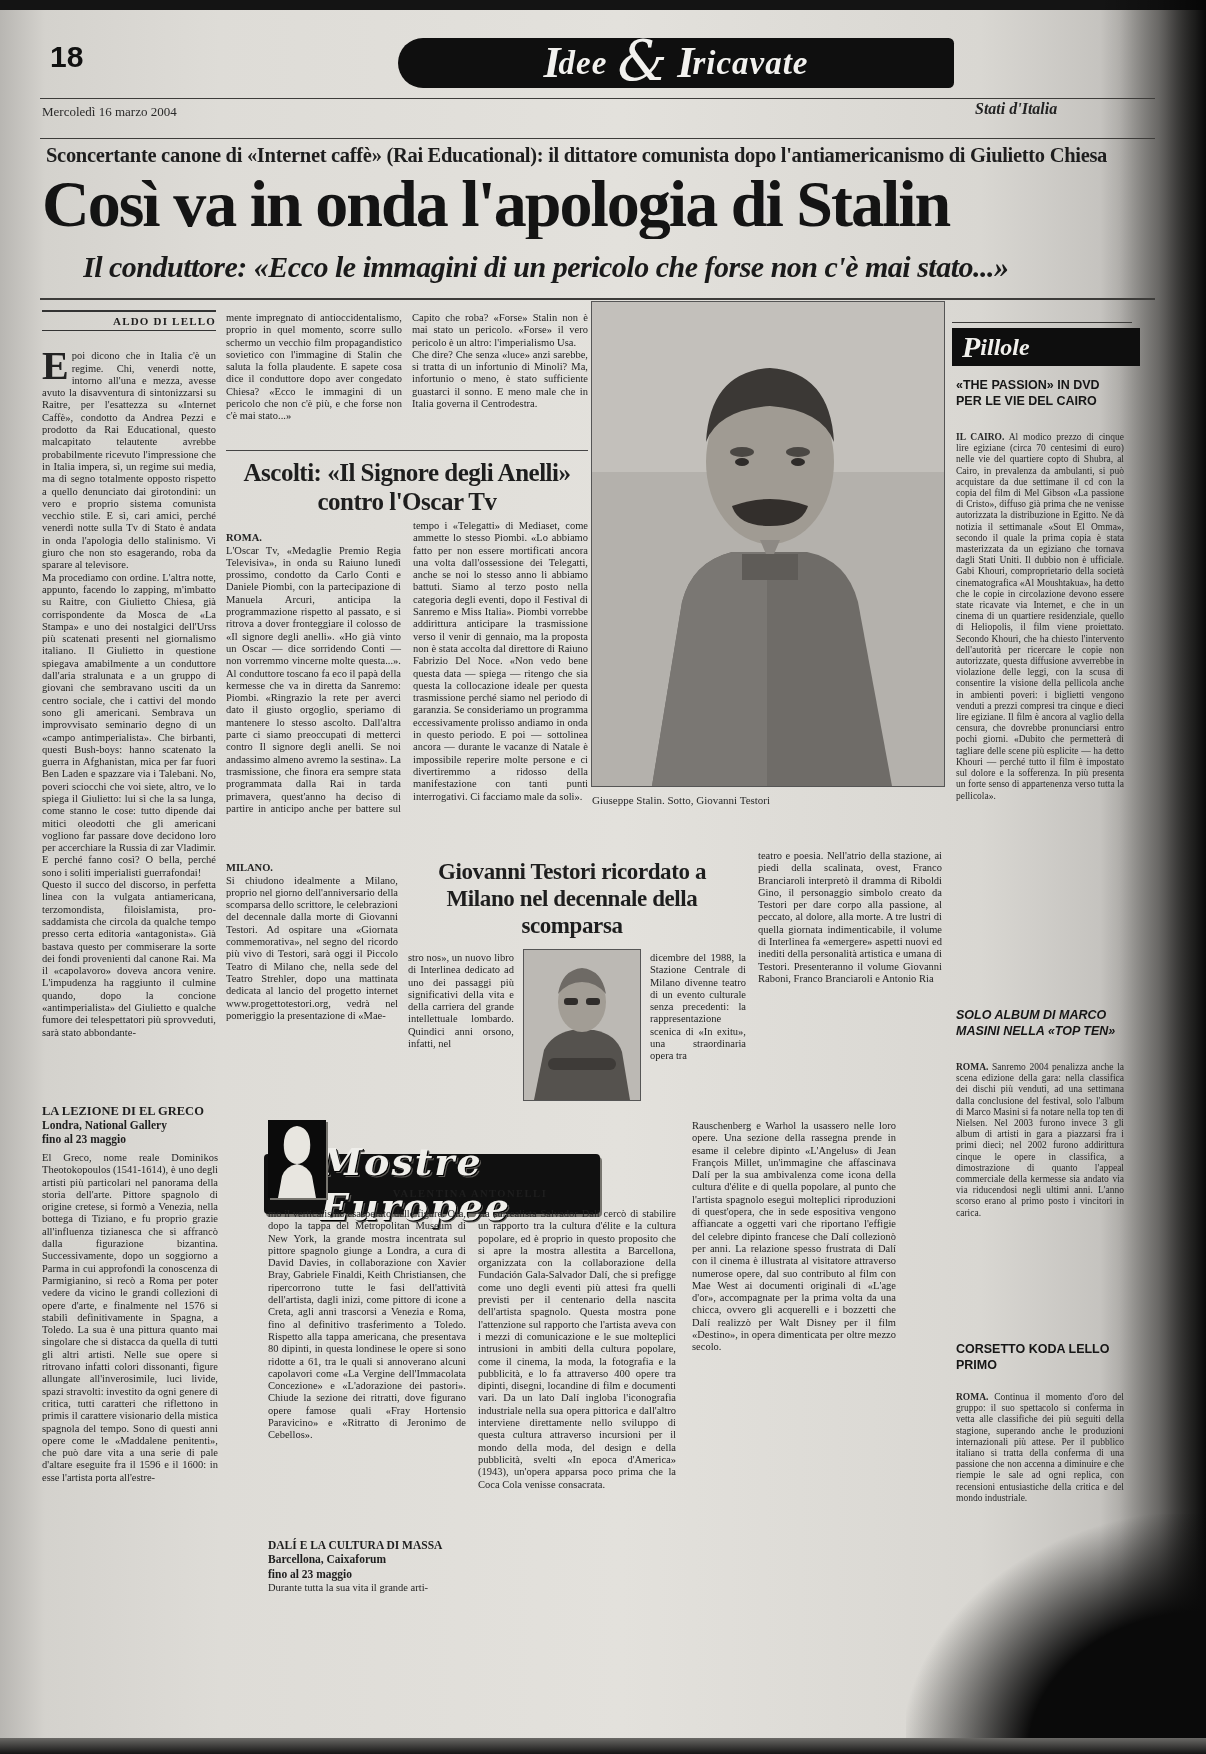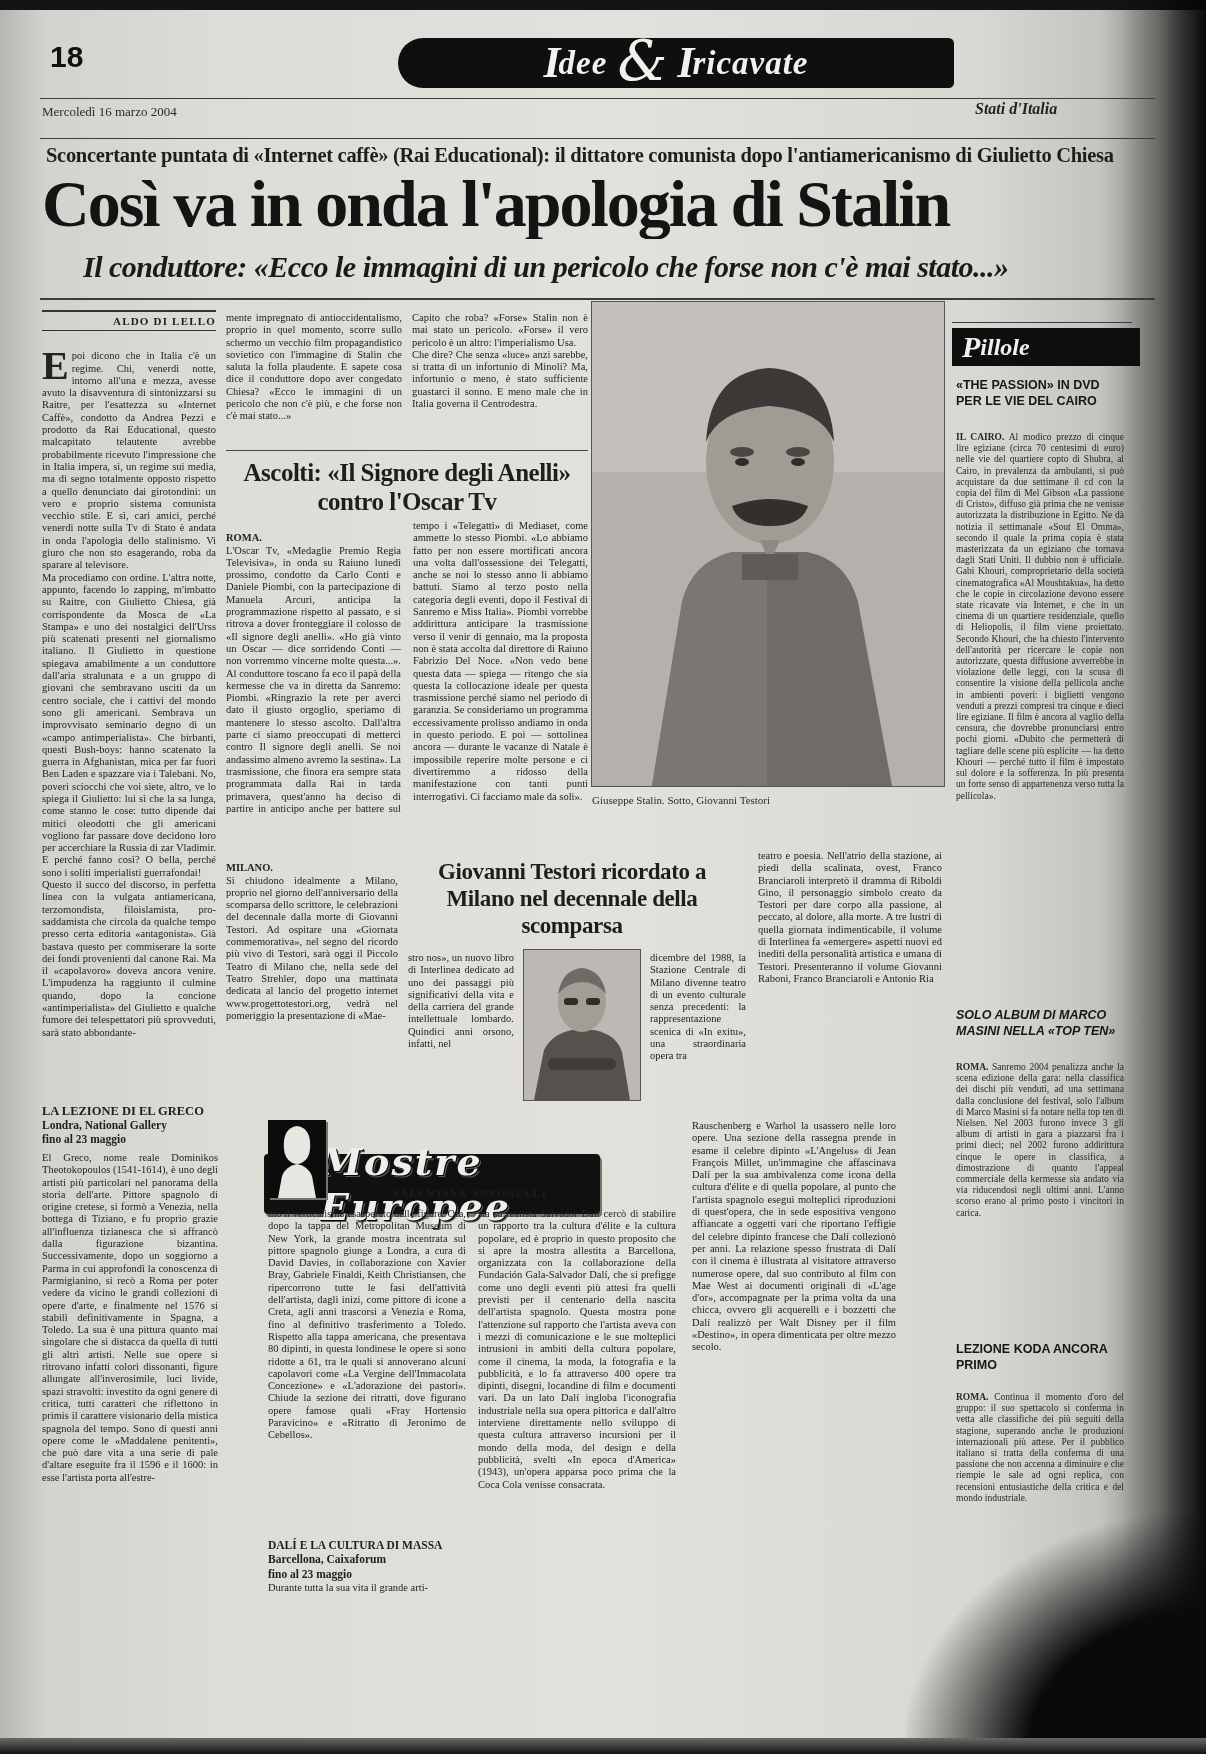--- a/index.html
+++ b/index.html
@@ -61,21 +61,21 @@
     <span class="word">dee</span>
     <span class="amp">&amp;</span>
     <span class="ini">I</span>
     <span class="word">ricavate</span>
   </div>
   <div class="abs rule" style="left:40px;top:98px;width:1115px;"></div>
   <div class="abs date">Mercoledì 16 marzo 2004</div>
   <div class="abs masthead">Stati d'Italia</div>
   <div class="abs rule" style="left:40px;top:138px;width:1115px;"></div>
 
-  <div class="abs kicker">Sconcertante puntata di «Internet caffè» (Rai Educational): il dittatore comunista dopo l'antiamericanismo di Giulietto Chiesa</div>
+  <div class="abs kicker">Sconcertante canone di «Internet caffè» (Rai Educational): il dittatore comunista dopo l'antiamericanismo di Giulietto Chiesa</div>
   <div class="abs headline">Così va in onda l'apologia di Stalin</div>
   <div class="abs subhead">Il conduttore: «Ecco le immagini di un pericolo che forse non c'è mai stato...»</div>
   <div class="abs rule" style="left:40px;top:298px;width:1115px;height:2px;"></div>
 
   <div class="abs byline-box">ALDO DI LELLO</div>
   <div class="abs col" style="left:42px;top:338px;width:174px;height:758px;">
     <span class="dropcap">E</span><span>poi dicono che in Italia c'è un regime. Chi, venerdì notte, intorno all'una e mezza, avesse avuto la disavventura di sintonizzarsi su Raitre, per l'esattezza su «Internet Caffè», condotto da Andrea Pezzi e prodotto da Rai Educational, questo malcapitato telautente avrebbe probabilmente ricevuto l'impressione che in Italia impera, sì, un regime sui media, ma di segno totalmente opposto rispetto a quello denunciato dai girotondini: un vero e proprio sistema comunista vecchio stile. E sì, cari amici, perché venerdì notte sulla Tv di Stato è andata in onda l'apologia dello stalinismo. Vi giuro che non sto esagerando, roba da sparare al televisore.
 Ma procediamo con ordine. L'altra notte, appunto, facendo lo zapping, m'imbatto su Raitre, con Giulietto Chiesa, già corrispondente da Mosca de «La Stampa» e uno dei nostalgici dell'Urss più scatenati presenti nel giornalismo italiano. Il Giulietto in questione spiegava amabilmente a un conduttore dall'aria stralunata e a un gruppo di giovani che sembravano usciti da un centro sociale, che i cattivi del mondo sono gli americani. Sembrava un improvvisato seminario degno di un «campo antimperialista». Che birbanti, questi Bush-boys: hanno scatenato la guerra in Afghanistan, mica per far fuori Ben Laden e spazzare via i Talebani. No, poveri sciocchi che voi siete, altro, ve lo spiega il Giulietto: lui sì che la sa lunga, come stanno le cose: tutto dipende dai mitici oleodotti che gli americani vogliono far passare dove decidono loro per accerchiare la Russia di zar Vladimir. E perché fanno così? O bella, perché sono i soliti imperialisti guerrafondai!
 Questo il succo del discorso, in perfetta linea con la vulgata antiamericana, terzomondista, filoislamista, pro-saddamista che circola da qualche tempo presso certa editoria «antagonista». Già bastava questo per commiserare la sorte dei fondi provenienti dal canone Rai. Ma il «capolavoro» doveva ancora venire. L'impudenza ha raggiunto il culmine quando, dopo la concione «antimperialista» del Giulietto e qualche fumore dei telespettatori più sprovveduti, sarà stato abbondante-</span>
   </div>
@@ -165,19 +165,19 @@
   <div class="abs pill-item-title" style="left:956px;top:378px;width:150px;">«THE PASSION» IN DVD PER LE VIE DEL CAIRO</div>
   <div class="abs pill-body" style="left:956px;top:432px;width:168px;height:562px;">
     <span class="lead-in">IL CAIRO.</span>
     <span>Al modico prezzo di cinque lire egiziane (circa 70 centesimi di euro) nelle vie del quartiere copto di Shubra, al Cairo, in prevalenza da ambulanti, si può acquistare da due settimane il cd con la copia del film di Mel Gibson «La passione di Cristo», diffuso già prima che ne venisse autorizzata la distribuzione in Egitto. Ne dà notizia il settimanale «Sout El Omma», secondo il quale la prima copia è stata masterizzata da un egiziano che tornava dagli Stati Uniti. Il dubbio non è ufficiale. Gabi Khouri, comproprietario della società cinematografica «Al Moushtakua», ha detto che le copie in circolazione devono essere state ricavate via Internet, e che in un cinema di un quartiere residenziale, quello di Heliopolis, il film viene proiettato. Secondo Khouri, che ha chiesto l'intervento dell'autorità per ricercare le copie non autorizzate, questa diffusione avverrebbe in violazione delle leggi, con la scusa di consentire la visione della pellicola anche in ambienti poveri: i biglietti vengono venduti a prezzi compresi tra cinque e dieci lire egiziane. Il film è ancora al vaglio della censura, che dovrebbe pronunciarsi entro pochi giorni. «Dubito che permetterà di tagliare delle scene più esplicite — ha detto Khouri — perché tutto il film è impostato sul dolore e la sofferenza. In più presenta un forte senso di appartenenza verso tutta la pellicola».</span>
   </div>
   <div class="abs pill-item-title" style="left:956px;top:1008px;width:160px;font-style:italic;">SOLO ALBUM DI MARCO MASINI NELLA «TOP TEN»</div>
   <div class="abs pill-body" style="left:956px;top:1062px;width:168px;height:268px;">
     <span class="lead-in">ROMA.</span>
     <span>Sanremo 2004 penalizza anche la scena edizione della gara: nella classifica dei dischi più venduti, ad una settimana dalla conclusione del festival, solo l'album di Marco Masini si fa notare nella top ten di Nielsen. Nel 2003 furono invece 3 gli album di artisti in gara a piazzarsi fra i primi dieci; nel 2002 furono addirittura cinque le opere in classifica, a dimostrazione di quanto l'appeal commerciale della kermesse sia andato via via riducendosi negli ultimi anni. L'anno scorso erano al primo posto i vincitori in carica.</span>
   </div>
-  <div class="abs pill-item-title" style="left:956px;top:1342px;width:160px;">LEZIONE KODA ANCORA PRIMO</div>
+  <div class="abs pill-item-title" style="left:956px;top:1342px;width:160px;">CORSETTO KODA LELLO PRIMO</div>
   <div class="abs pill-body" style="left:956px;top:1392px;width:168px;height:290px;">
     <span class="lead-in">ROMA.</span>
     <span>Continua il momento d'oro del gruppo: il suo spettacolo si conferma in vetta alle classifiche dei più seguiti della stagione, superando anche le produzioni internazionali più attese. Per il pubblico italiano si tratta della conferma di una passione che non accenna a diminuire e che riempie le sale ad ogni replica, con recensioni entusiastiche della critica e del mondo industriale.</span>
   </div>
 
 </div>
 
 </body></html>

